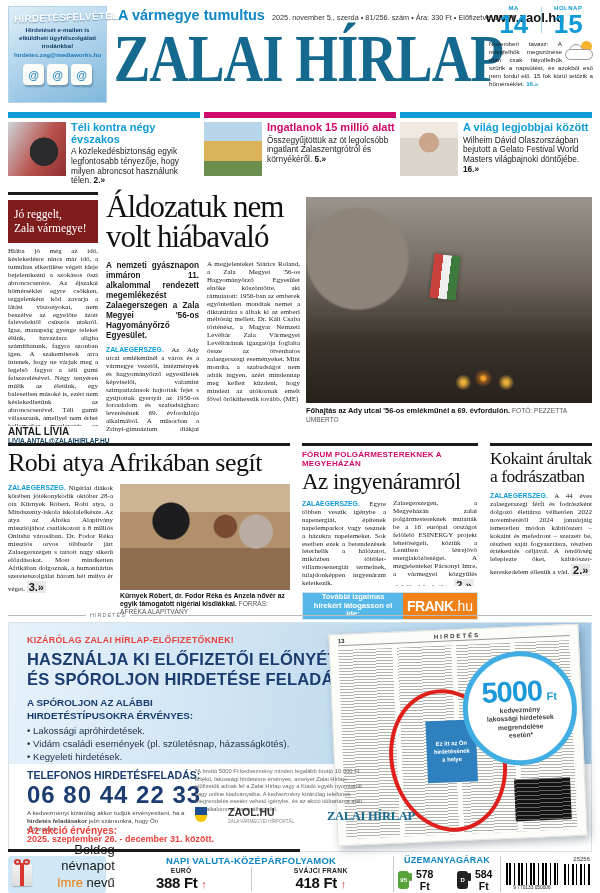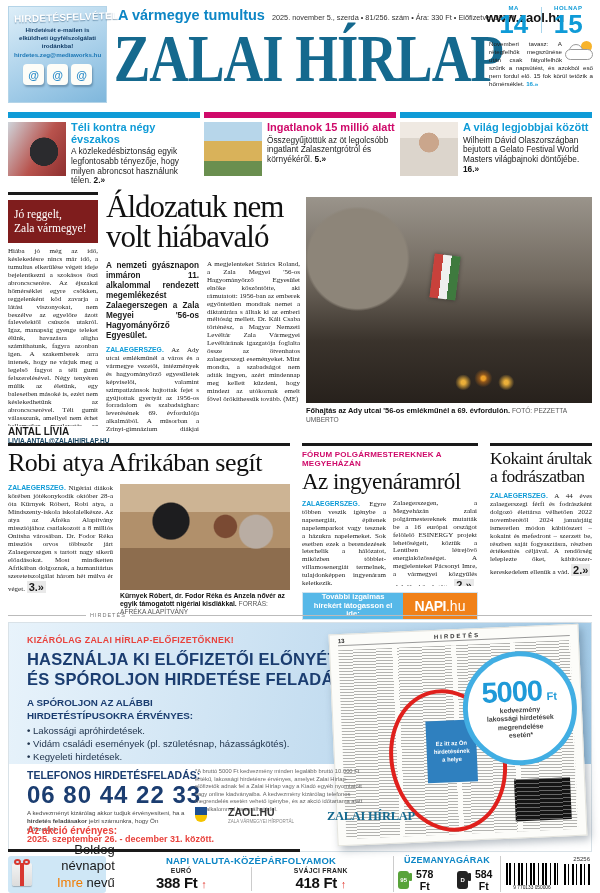--- a/index.html
+++ b/index.html
@@ -352,21 +352,21 @@
         <span>Egyre többen veszik igénybe a napenergiát, építenek napelemparkot vagy tesznek a házukra napelemeket. Sok esetben ezek a berendezések leterhelik a hálózatot, miközben többlet-villamosenergiát termelnek, tulajdonképpen ingyenáram keletkezik.</span>
       </div>
       <div class="energy-col">
         <span>Zalaegerszegen, a Megyeházán zalai polgármestereknek mutatták be a 16 európai országot felölelő ESINERGY projekt lehetőségeit, köztük a Lentiben létrejövő energiaközösséget. A megjelenteket Pácsonyi Imre, a vármegyei közgyűlés alelnöke köszöntötte.</span>
         <span class="africa-page">2.»</span>
       </div>
     </div>
     <div class="zaol-banner">
       <div class="zaol-left">További izgalmas hírekért látogasson el ide:</div>
       <div class="zaol-right">
-        <span class="b">NAPI</span>
+        <span class="b">FRANK</span>
         <span class="n">.hu</span>
       </div>
     </div>
   </div>
 
   <div class="abs cocaine">
     <div class="h2">Kokaint árultak a fodrászatban</div>
     <div class="cocaine-body">
       <span class="loc">ZALAEGERSZEG.</span>
       <span>A 44 éves zalaegerszegi férfi és fodrászként dolgozó élettársa vélhetően 2022 novemberétől 2024 januárjáig ismeretlen módon kábítószert – kokaint és mefedront – szerzett be, részben saját fogyasztásra, részben értékesítés céljával. A rendőrség leleplezte őket, kábítószer-kereskedelem ellenük a vád.</span>

